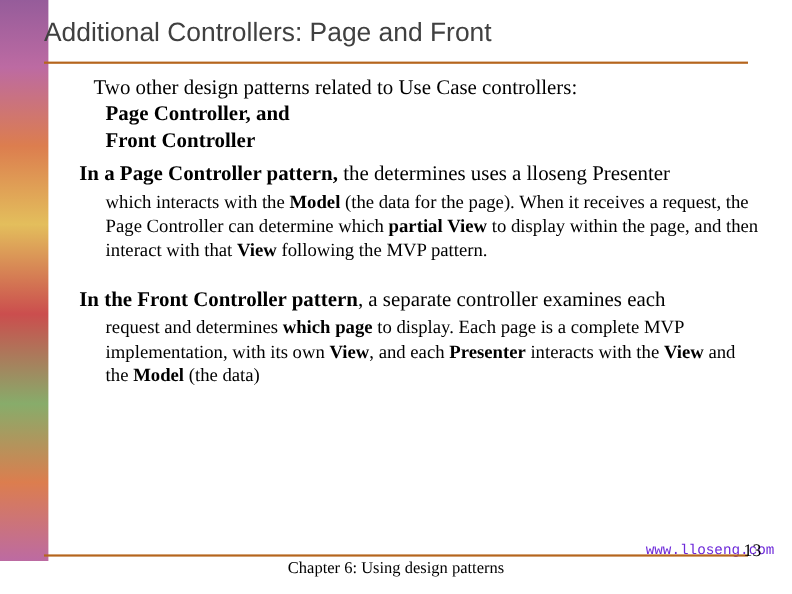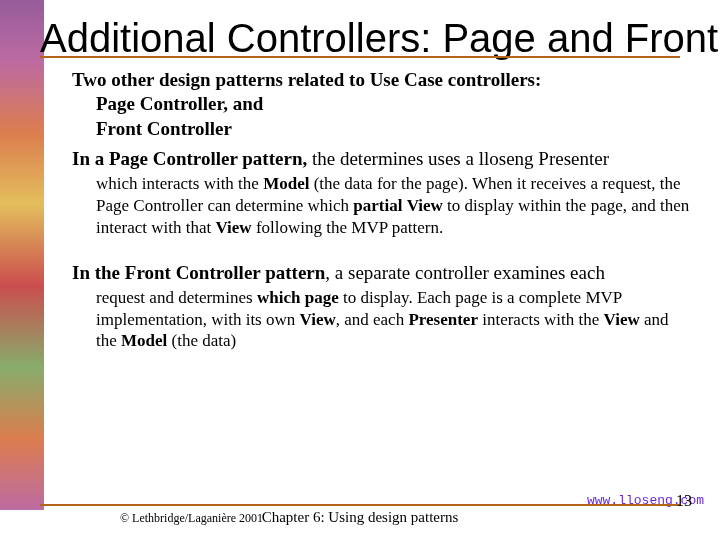--- a/index.html
+++ b/index.html
@@ -10,32 +10,32 @@
     position: relative; overflow: hidden;
   }
   .slide { width: 100%; height: 100%; position: relative; }
   .accent-strip {
     position: absolute; left: 0; top: 0; width: 44px; height: 510px;
     background: linear-gradient(180deg,#8a4a8f 0%,#b55a98 12%,#d86f3b 26%,#e0b74a 40%,#c53a3a 56%,#7aa35a 72%,#d86f3b 86%,#b55a98 100%);
     opacity: 0.9;
   }
   .title {
     position: absolute; left: 40px; top: 16px;
-    font-size: 40px; color: #000000;
+    font-size: 24px; color: #404040;
     font-family: Arial, Helvetica, sans-serif;
   }
   .title-rule {
     position: absolute; left: 40px; top: 56px; width: 640px; height: 2px;
     background: #b5651d;
   }
   .body {
     position: absolute; left: 72px; top: 68px; width: 620px;
     font-size: 19px; line-height: 1.28;
   }
-  .lead { font-weight: bold; }
+  .lead { font-weight: normal; margin-left: 13px; }
   .indent1 { margin-left: 24px; font-weight: bold; }
   .para2 { margin-top: 6px; }
   .runin-bold { font-weight: bold; }
   .u { }
   .sub {
     margin-left: 24px; margin-top: 2px;
     font-size: 17px; line-height: 1.28;
   }
   .spacer { height: 22px; }
   .site {
@@ -86,18 +86,17 @@
     <div>
       <span class="runin-bold">In the </span><span class="runin-bold u">Front Controller</span><span class="runin-bold"> pattern</span><span>, a separate controller examines each</span>
     </div>
     <div class="sub">
       <span>request and determines </span><span class="u runin-bold">which page</span><span> to display.  Each page is a complete MVP implementation, with its own </span><span class="runin-bold">View</span><span>, and each </span><span class="runin-bold">Presenter</span><span> interacts with the </span><span class="runin-bold">View</span><span> and the </span><span class="runin-bold">Model</span><span> (the data)</span>
     </div>
   </div>
 
   <div class="site">www.lloseng.com</div>
   <div class="footer-rule"></div>
-  <div class="foot-left">© Lethbridge/Laganière 2001</div>
   <div class="foot-center">
     <span>Chapter 6: </span><span class="u">Using design patterns</span>
   </div>
   <div class="foot-right">13</div>
 </div>
 
 </body></html>

